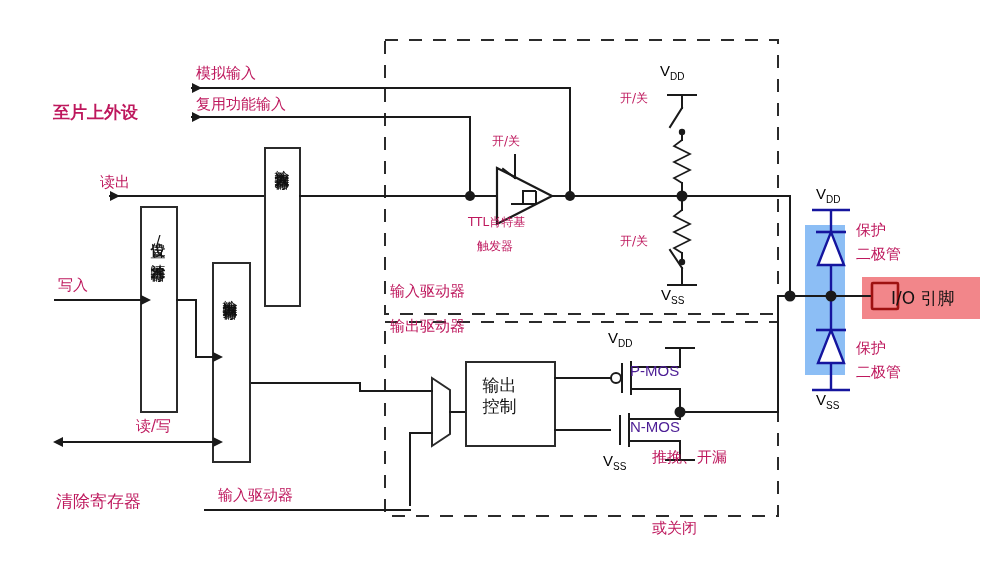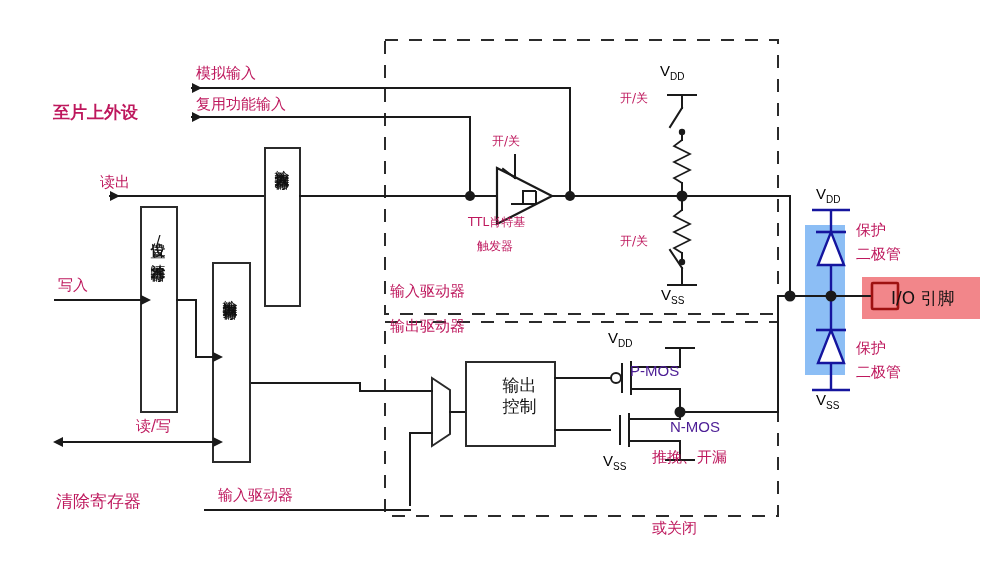--- a/index.html
+++ b/index.html
@@ -368,28 +368,28 @@
   <div class="txt cjk t-small" style="left:620px; top:235px;">开/关</div>
 
   <div class="supply" style="left:660px; top:62px;"><span>V<sub>DD</sub></span></div>
 
   <div class="supply" style="left:661px; top:286px;">V<sub>SS</sub></div>
 
   <div class="txt cjk t-med" style="left:390px; top:283px;">输入驱动器</div>
 
   <div class="txt cjk t-med" style="left:390px; top:318px;">输出驱动器</div>
 
-  <div class="center-box-text" style="left:466px; top:375px; width:67px;padding-left:20px;">
+  <div class="center-box-text" style="left:466px; top:375px; width:67px;">
     <div>输出</div>
     <div>控制</div>
   </div>
 
   <div class="mos-label" style="left:630px; top:362px;">P-MOS</div>
 
-  <div class="mos-label" style="left:630px; top:418px;padding-left:40px;">N-MOS</div>
+  <div class="mos-label" style="left:630px; top:418px;">N-MOS</div>
 
   <div class="supply" style="left:608px; top:329px;">V<sub>DD</sub></div>
 
   <div class="supply" style="left:603px; top:452px;">V<sub>SS</sub></div>
 
   <div class="txt cjk t-med" style="left:652px; top:449px;">推挽、开漏</div>
   <div class="txt cjk t-med" style="left:652px; top:472px;margin-top:48px;">或关闭</div>
 
   <div class="supply" style="left:816px; top:185px;">V<sub>DD</sub></div>
 

